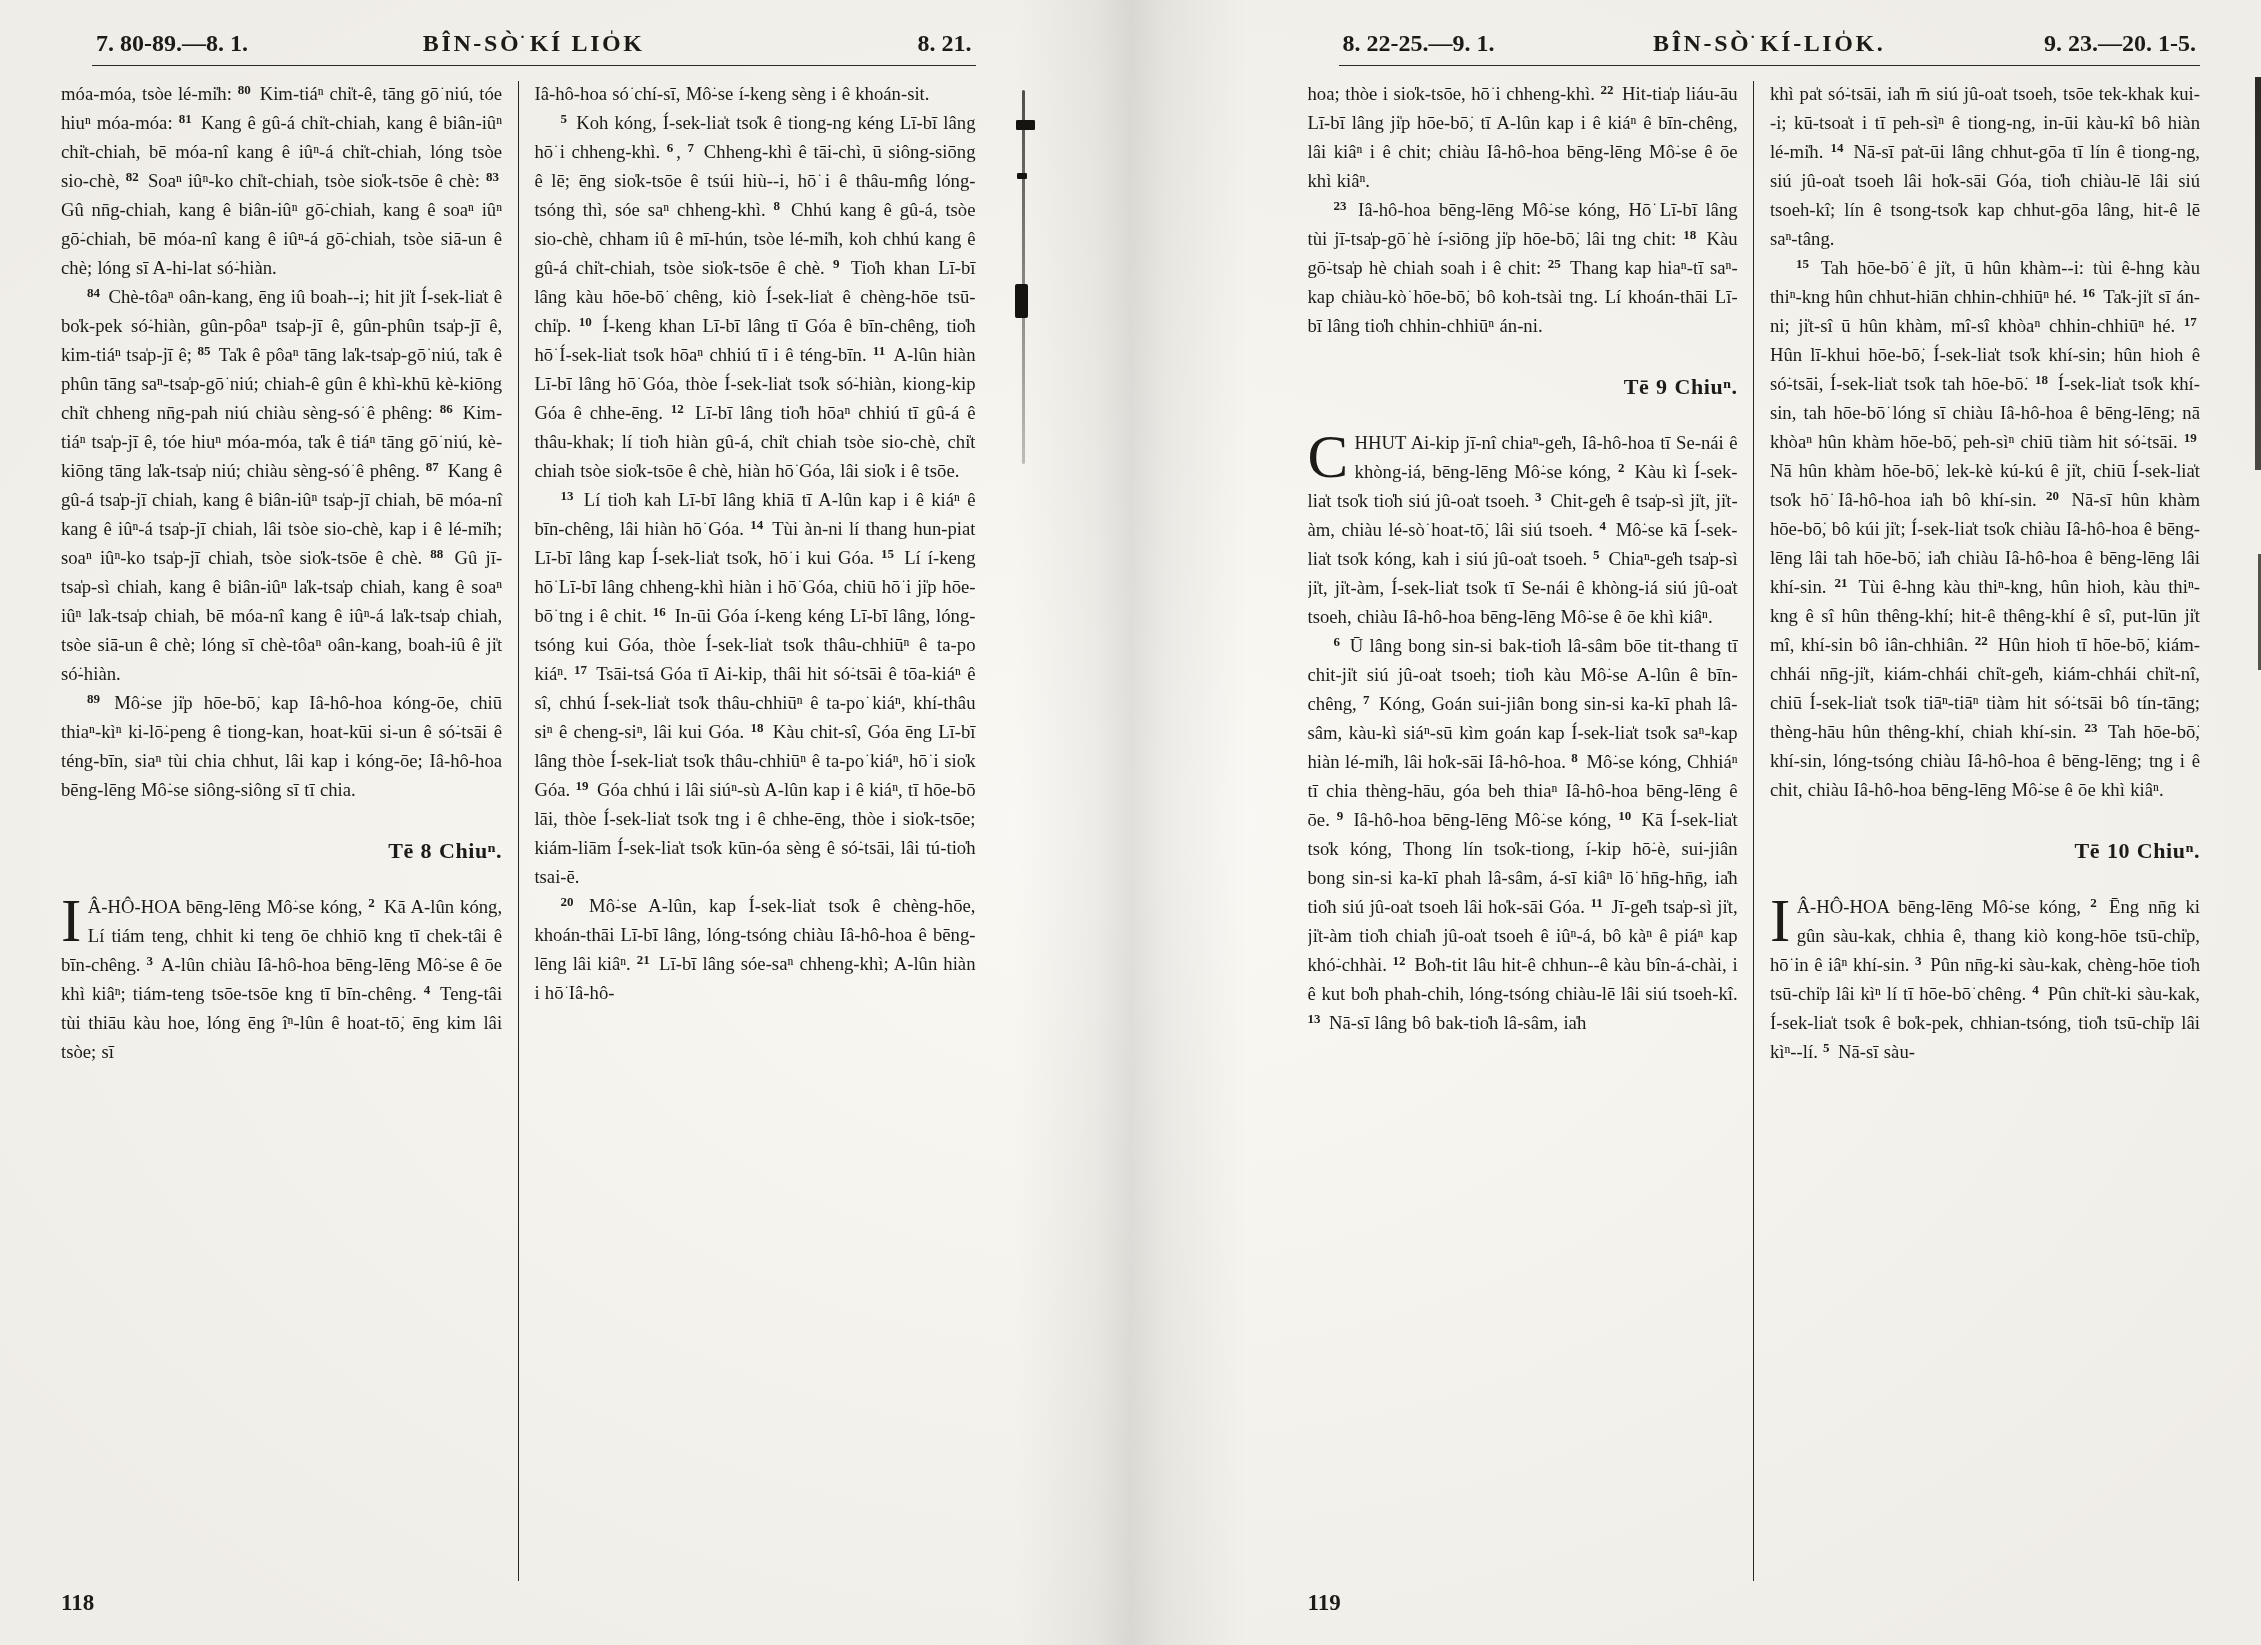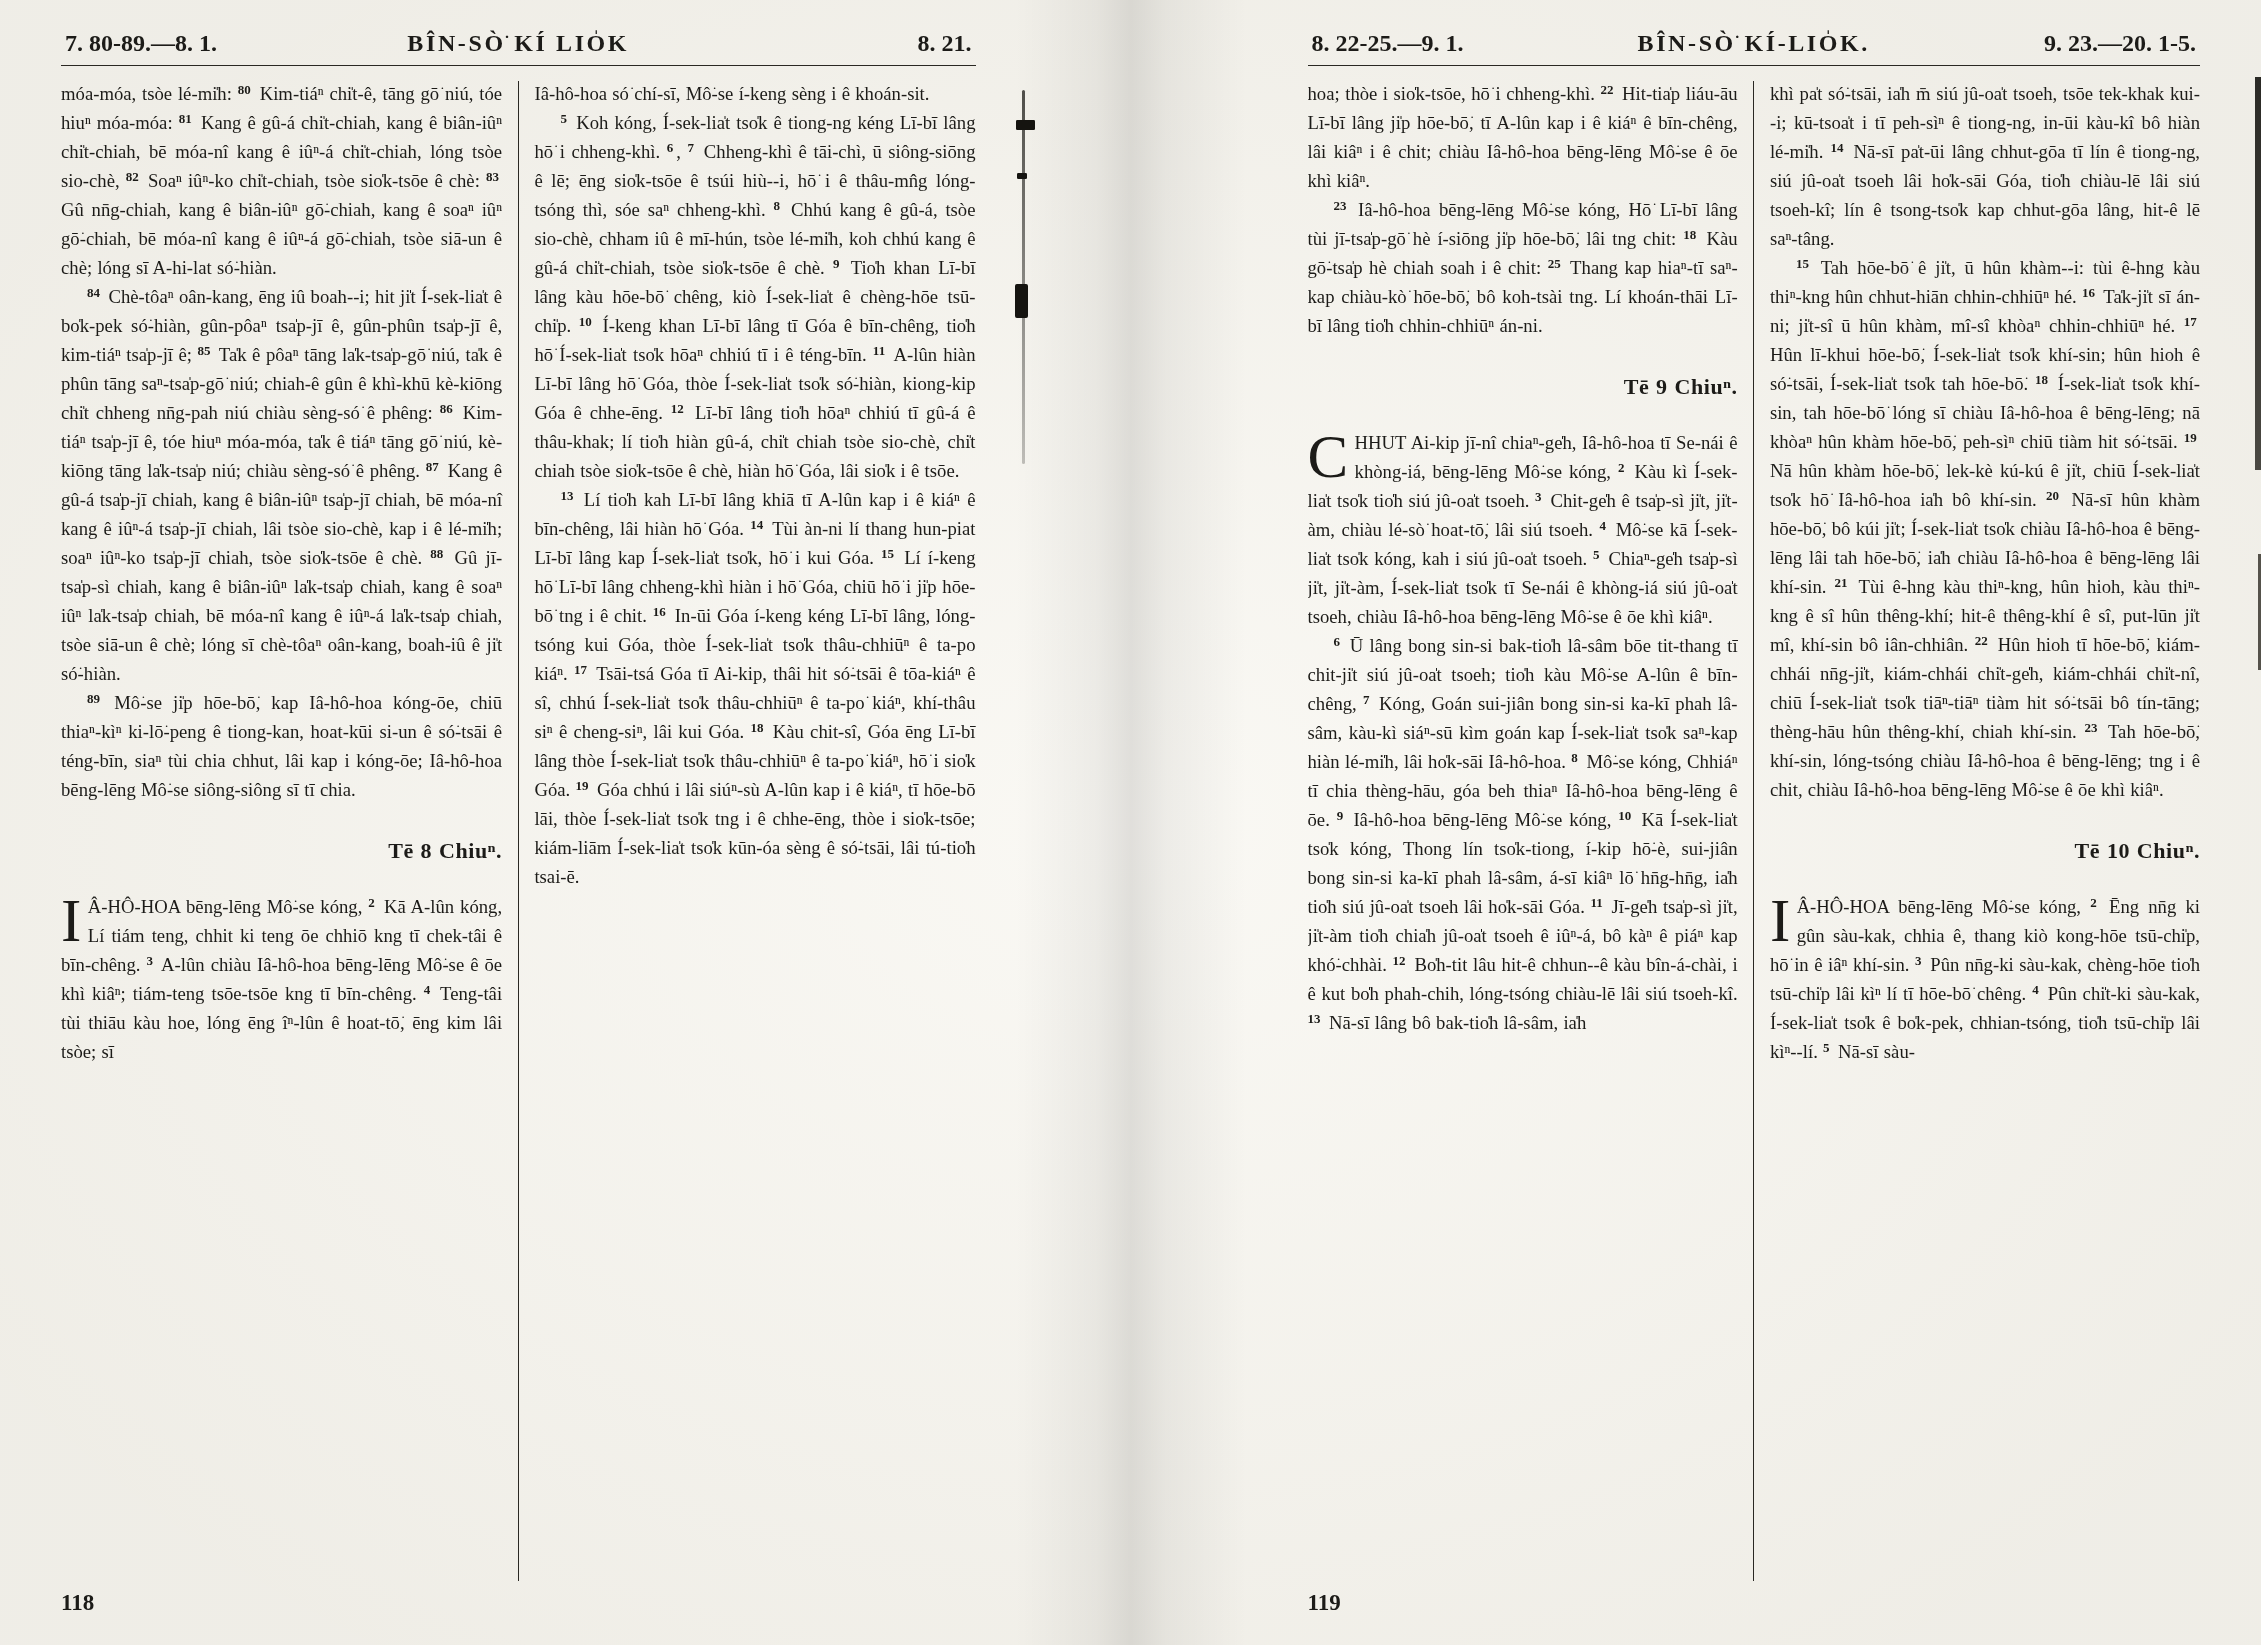--- a/index.html
+++ b/index.html
@@ -22,21 +22,21 @@
       var(--paper);
   }
   .page{
     width:1015px;height:1645px;padding:30px 39px 15.5px 61px;
     display:flex;flex-direction:column;
   }
   .page-right{padding:30px 61px 15.5px 61px;}
   .page-header{
     display:flex;align-items:flex-start;
     font-weight:bold;font-size:24px;line-height:27px;
-    padding:0 3.9px 7.7px 3.9px;border-bottom:1.9px solid var(--rule);
+    padding:0 3.9px 7.7px 3.9px;border-bottom:1.9px solid var(--rule);margin-left:31px;
   }
   .page-header .ref{width:24%;white-space:nowrap;}
   .page-header .ref.right{text-align:right;}
   .page-header .title{flex:1;text-align:center;letter-spacing:2.6px;}
   .page-body{
     display:flex;margin-top:13px;height:1502px;overflow:hidden;
   }
   .col{
     flex:1;min-width:0;text-align:justify;
     font-size:18.7px;line-height:29px;
@@ -101,20 +101,21 @@
           <p><sup>84</sup> Chè-tôaⁿ oân-kang, ēng iû boah--i; hit ji̍t Í-sek-lia̍t ê bo̍k-pek só͘-hiàn, gûn-pôaⁿ tsa̍p-jī ê, gûn-phûn tsa̍p-jī ê, kim-tiáⁿ tsa̍p-jī ê; <sup>85</sup> Ta̍k ê pôaⁿ tāng la̍k-tsa̍p-gō͘ niú, ta̍k ê phûn tāng saⁿ-tsa̍p-gō͘ niú; chiah-ê gûn ê khì-khū kè-kiōng chi̍t chheng nn̄g-pah niú chiàu sèng-só͘ ê phêng: <sup>86</sup> Kim-tiáⁿ tsa̍p-jī ê, tóe hiuⁿ móa-móa, ta̍k ê tiáⁿ tāng gō͘ niú, kè-kiōng tāng la̍k-tsa̍p niú; chiàu sèng-só͘ ê phêng. <sup>87</sup> Kang ê gû-á tsa̍p-jī chiah, kang ê biân-iûⁿ tsa̍p-jī chiah, bē móa-nî kang ê iûⁿ-á tsa̍p-jī chiah, lâi tsòe sio-chè, kap i ê lé-mi̍h; soaⁿ iûⁿ-ko tsa̍p-jī chiah, tsòe sio̍k-tsōe ê chè. <sup>88</sup> Gû jī-tsa̍p-sì chiah, kang ê biân-iûⁿ la̍k-tsa̍p chiah, kang ê soaⁿ iûⁿ la̍k-tsa̍p chiah, bē móa-nî kang ê iûⁿ-á la̍k-tsa̍p chiah, tsòe siā-un ê chè; lóng sī chè-tôaⁿ oân-kang, boah-iû ê ji̍t só͘-hiàn.</p>
           <p><sup>89</sup> Mô͘-se ji̍p hōe-bō͘, kap Iâ-hô-hoa kóng-ōe, chiū thiaⁿ-kìⁿ ki-lō͘-peng ê tiong-kan, hoat-kūi si-un ê só͘-tsāi ê téng-bīn, siaⁿ tùi chia chhut, lâi kap i kóng-ōe; Iâ-hô-hoa bēng-lēng Mô͘-se siông-siông sī tī chia.</p>
           <h2>Tē 8 Chiuⁿ.</h2>
           <p class="no-indent"><span class="dropcap">I</span>Â-HÔ-HOA bēng-lēng Mô͘-se kóng, <sup>2</sup> Kā A-lûn kóng, Lí tiám teng, chhit ki teng ōe chhiō kng tī chek-tâi ê bīn-chêng. <sup>3</sup> A-lûn chiàu Iâ-hô-hoa bēng-lēng Mô͘-se ê ōe khì kiâⁿ; tiám-teng tsōe-tsōe kng tī bīn-chêng. <sup>4</sup> Teng-tâi tùi thiāu kàu hoe, lóng ēng îⁿ-lûn ê hoat-tō͘, ēng kim lâi tsòe; sī</p>
         </div>
       <div class="col-divider"></div>
       <div class="col">
           <p class="no-indent">Iâ-hô-hoa só͘ chí-sī, Mô͘-se í-keng sèng i ê khoán-sit.</p>
           <p><sup>5</sup> Koh kóng, Í-sek-lia̍t tso̍k ê tiong-ng kéng Lī-bī lâng hō͘ i chheng-khì. <sup>6</sup>, <sup>7</sup> Chheng-khì ê tāi-chì, ū siông-siōng ê lē; ēng sio̍k-tsōe ê tsúi hiù--i, hō͘ i ê thâu-mn̂g lóng-tsóng thì, sóe saⁿ chheng-khì. <sup>8</sup> Chhú kang ê gû-á, tsòe sio-chè, chham iû ê mī-hún, tsòe lé-mi̍h, koh chhú kang ê gû-á chi̍t-chiah, tsòe sio̍k-tsōe ê chè. <sup>9</sup> Tio̍h khan Lī-bī lâng kàu hōe-bō͘ chêng, kiò Í-sek-lia̍t ê chèng-hōe tsū-chi̍p. <sup>10</sup> Í-keng khan Lī-bī lâng tī Góa ê bīn-chêng, tio̍h hō͘ Í-sek-lia̍t tso̍k hōaⁿ chhiú tī i ê téng-bīn. <sup>11</sup> A-lûn hiàn Lī-bī lâng hō͘ Góa, thòe Í-sek-lia̍t tso̍k só͘-hiàn, kiong-kip Góa ê chhe-ēng. <sup>12</sup> Lī-bī lâng tio̍h hōaⁿ chhiú tī gû-á ê thâu-khak; lí tio̍h hiàn gû-á, chi̍t chiah tsòe sio-chè, chi̍t chiah tsòe sio̍k-tsōe ê chè, hiàn hō͘ Góa, lâi sio̍k i ê tsōe.</p>
           <p><sup>13</sup> Lí tio̍h kah Lī-bī lâng khiā tī A-lûn kap i ê kiáⁿ ê bīn-chêng, lâi hiàn hō͘ Góa. <sup>14</sup> Tùi àn-ni lí thang hun-piat Lī-bī lâng kap Í-sek-lia̍t tso̍k, hō͘ i kui Góa. <sup>15</sup> Lí í-keng hō͘ Lī-bī lâng chheng-khì hiàn i hō͘ Góa, chiū hō͘ i ji̍p hōe-bō͘ tng i ê chit. <sup>16</sup> In-ūi Góa í-keng kéng Lī-bī lâng, lóng-tsóng kui Góa, thòe Í-sek-lia̍t tso̍k thâu-chhiūⁿ ê ta-po͘ kiáⁿ. <sup>17</sup> Tsāi-tsá Góa tī Ai-kip, thâi hit só͘-tsāi ê tōa-kiáⁿ ê sî, chhú Í-sek-lia̍t tso̍k thâu-chhiūⁿ ê ta-po͘ kiáⁿ, khí-thâu siⁿ ê cheng-siⁿ, lâi kui Góa. <sup>18</sup> Kàu chit-sî, Góa ēng Lī-bī lâng thòe Í-sek-lia̍t tso̍k thâu-chhiūⁿ ê ta-po͘ kiáⁿ, hō͘ i sio̍k Góa. <sup>19</sup> Góa chhú i lâi siúⁿ-sù A-lûn kap i ê kiáⁿ, tī hōe-bō͘ lāi, thòe Í-sek-lia̍t tso̍k tng i ê chhe-ēng, thòe i sio̍k-tsōe; kiám-liām Í-sek-lia̍t tso̍k kūn-óa sèng ê só͘-tsāi, lâi tú-tio̍h tsai-ē.</p>
+          <p><sup>20</sup> Mô͘-se A-lûn, kap Í-sek-lia̍t tso̍k ê chèng-hōe, khoán-thāi Lī-bī lâng, lóng-tsóng chiàu Iâ-hô-hoa ê bēng-lēng lâi kiâⁿ. <sup>21</sup> Lī-bī lâng sóe-saⁿ chheng-khì; A-lûn hiàn i hō͘ Iâ-hô-</p>
         </div>
     </div>
     <div class="page-number">118</div>
   </div>
 
   <div class="gutter">
     <div class="crease"></div>
     <div class="mark-a"></div>
     <div class="mark-b"></div>
     <div class="mark-c"></div>

